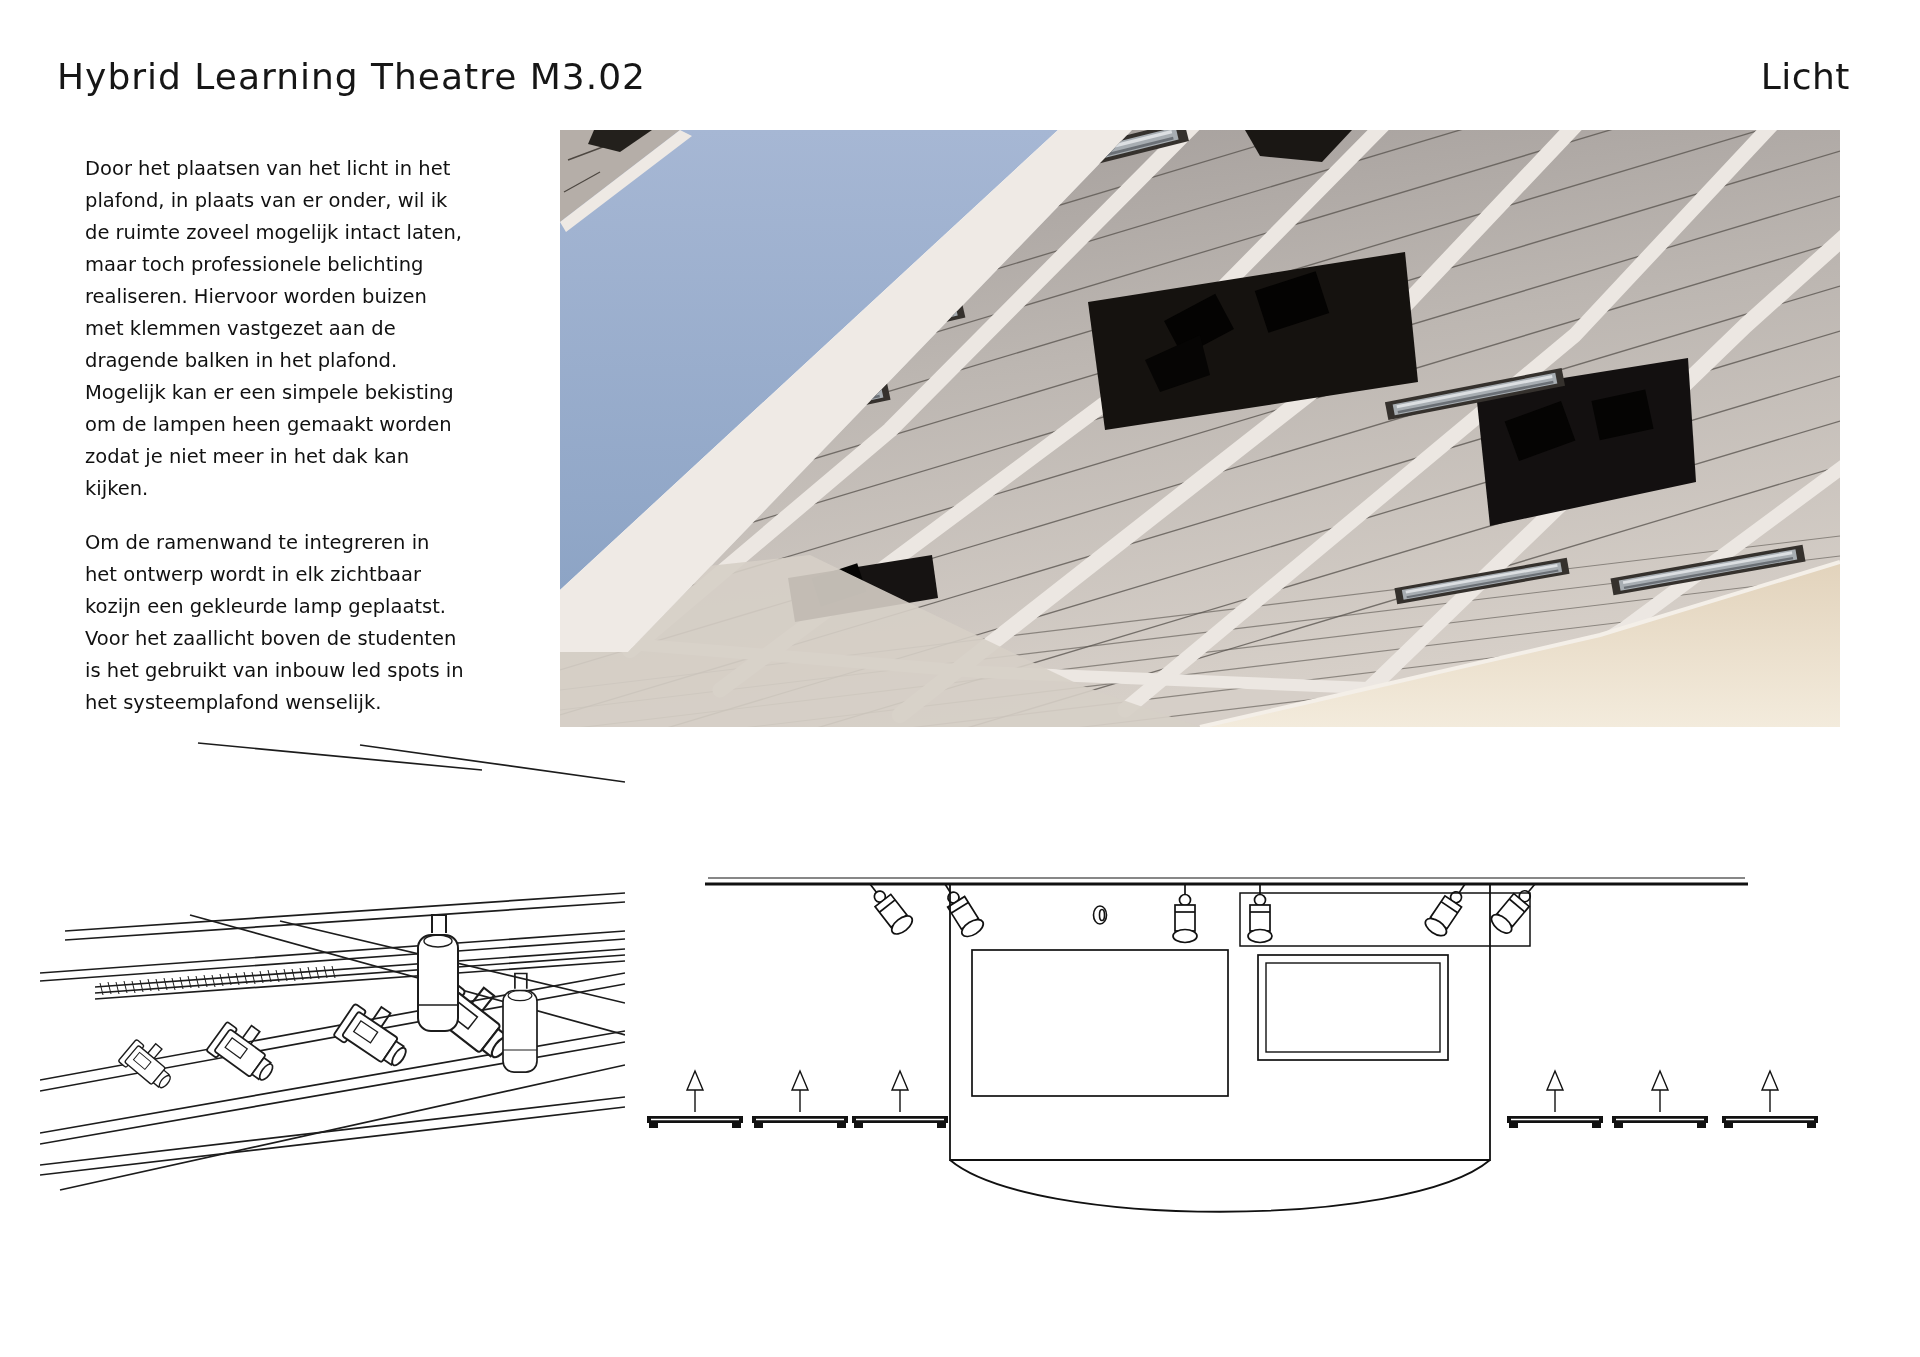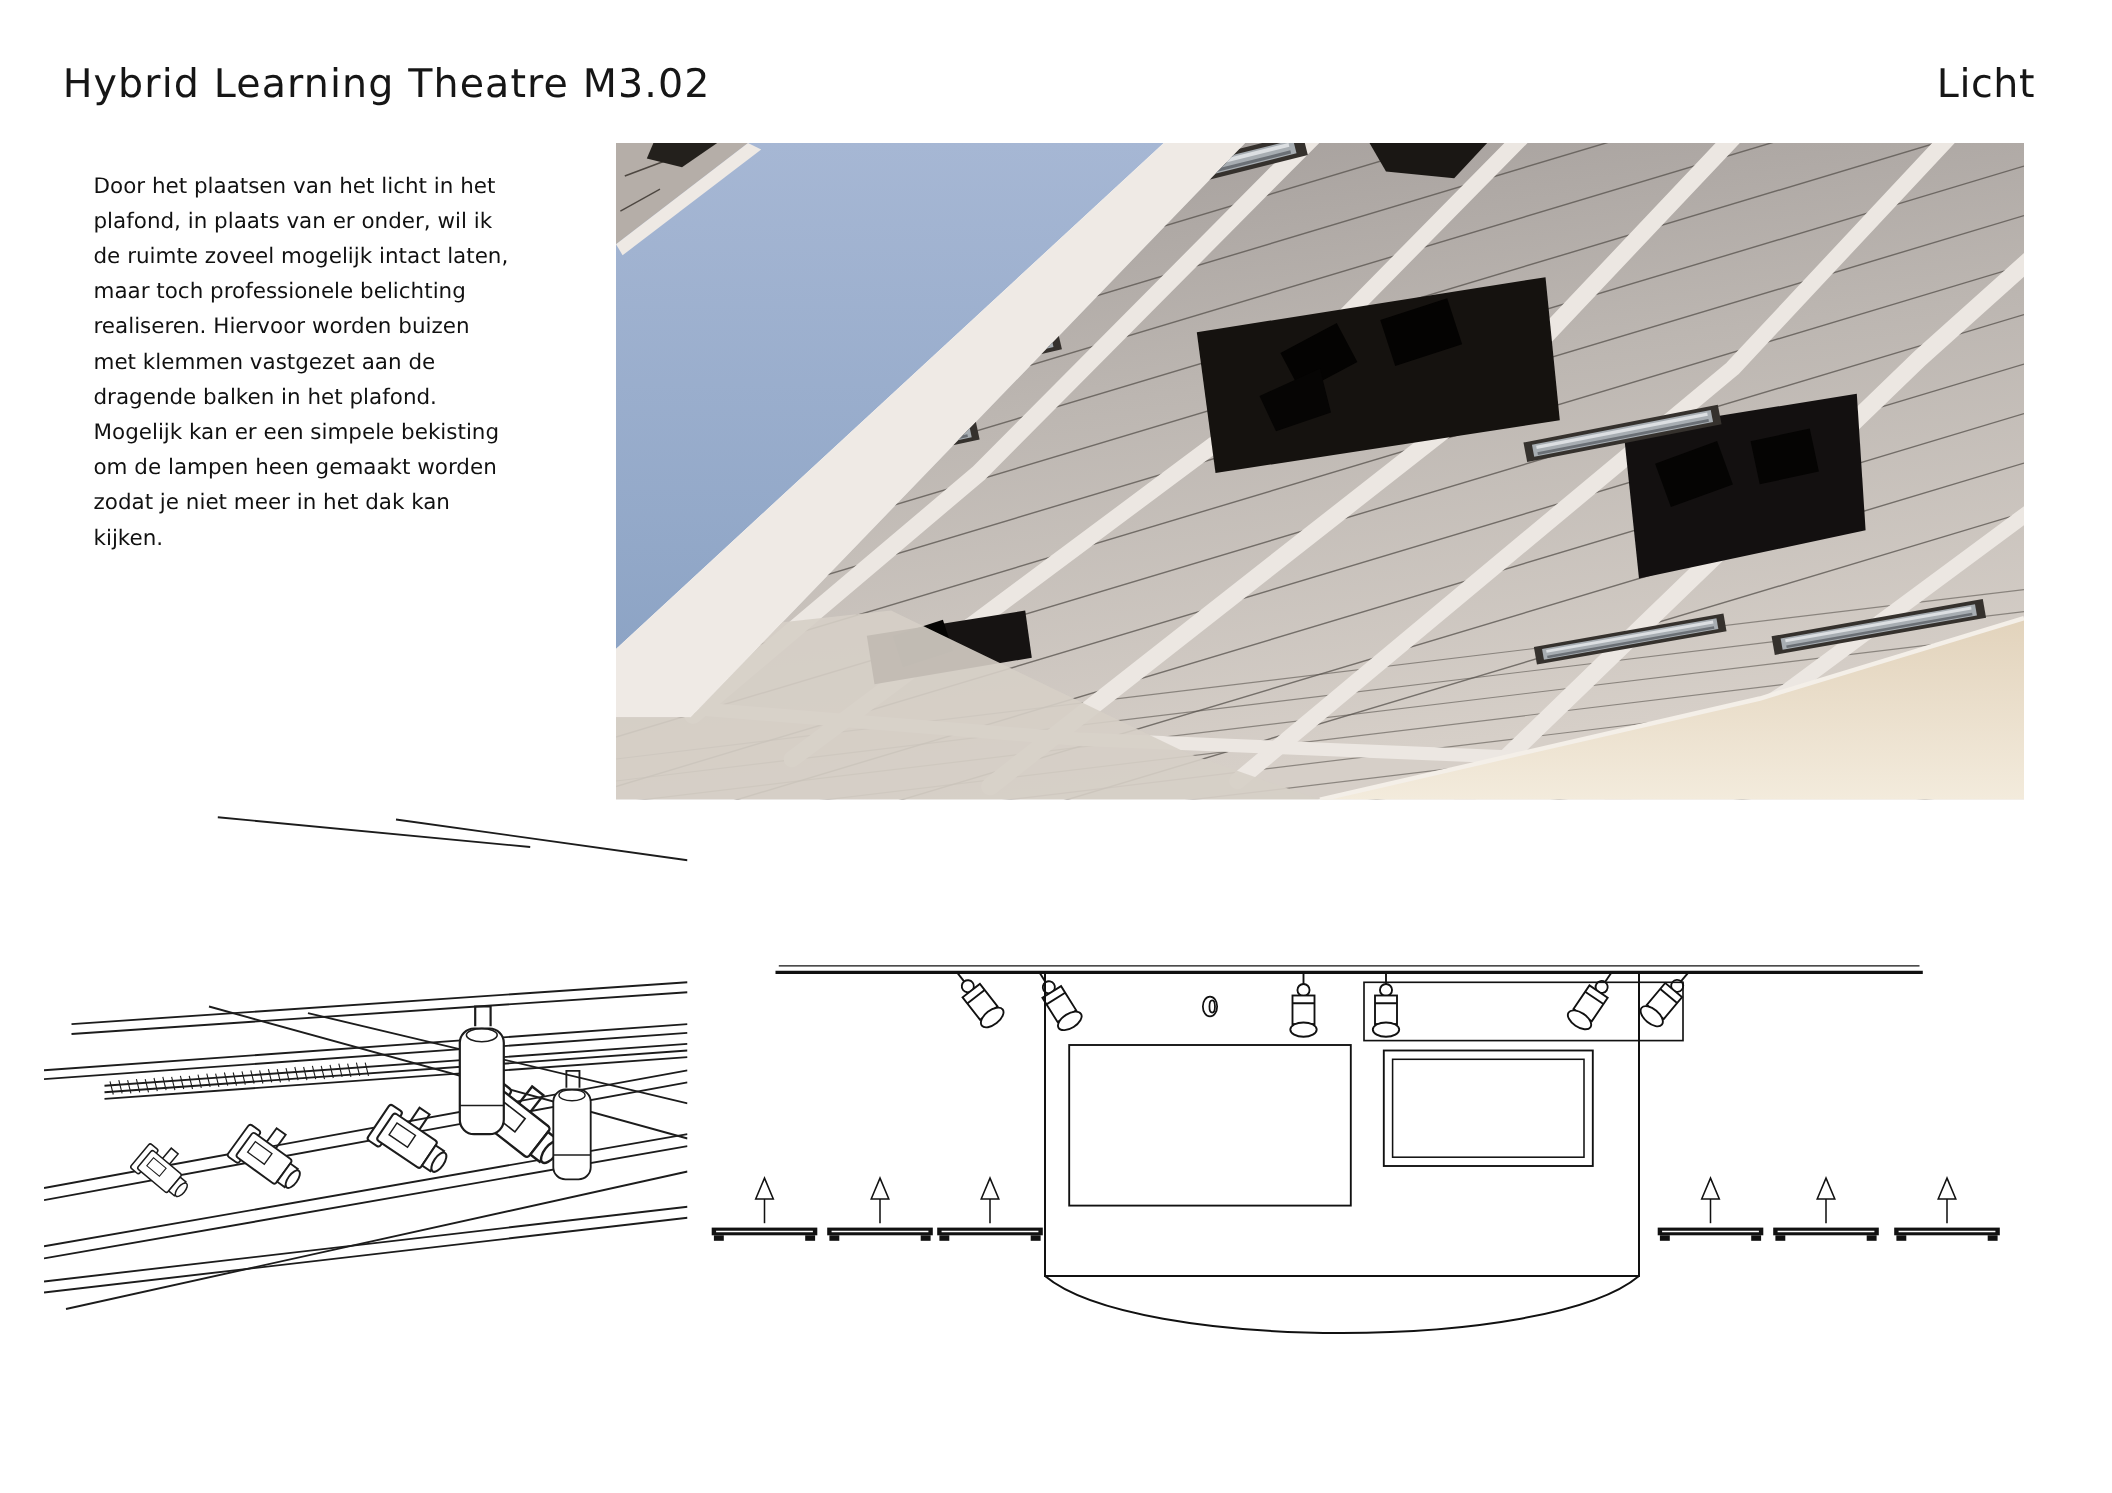--- a/index.html
+++ b/index.html
@@ -35,20 +35,21 @@
 </head>
 <body>
 
 <div class="page">
 
   <div class="title">Hybrid Learning Theatre M3.02</div>
   <div class="section-label">Licht</div>
 
   <div class="body-text">
     <p>Door het plaatsen van het licht in het plafond, in plaats van er onder, wil ik de ruimte zoveel mogelijk intact laten, maar toch professionele belichting realiseren. Hiervoor worden buizen met klemmen vastgezet aan de dragende balken in het plafond. Mogelijk kan er een simpele bekisting om de lampen heen gemaakt worden zodat je niet meer in het dak kan kijken.</p>
+    <p>Om de ramenwand te integreren in het ontwerp wordt in elk zichtbaar kozijn een gekleurde lamp geplaatst. Voor het zaallicht boven de studenten is het gebruikt van inbouw led spots in het systeemplafond wenselijk.</p>
   </div>
 
   <div class="fig fig-render">
     <svg viewBox="0 0 1280 597" preserveAspectRatio="none">
       <defs>
         <linearGradient id="ceilGrad" x1="0" y1="0" x2="0.25" y2="1">
           <stop offset="0" stop-color="#a39d9a"></stop>
           <stop offset="0.45" stop-color="#bcb6b1"></stop>
           <stop offset="1" stop-color="#d6cfc8"></stop>
         </linearGradient>

